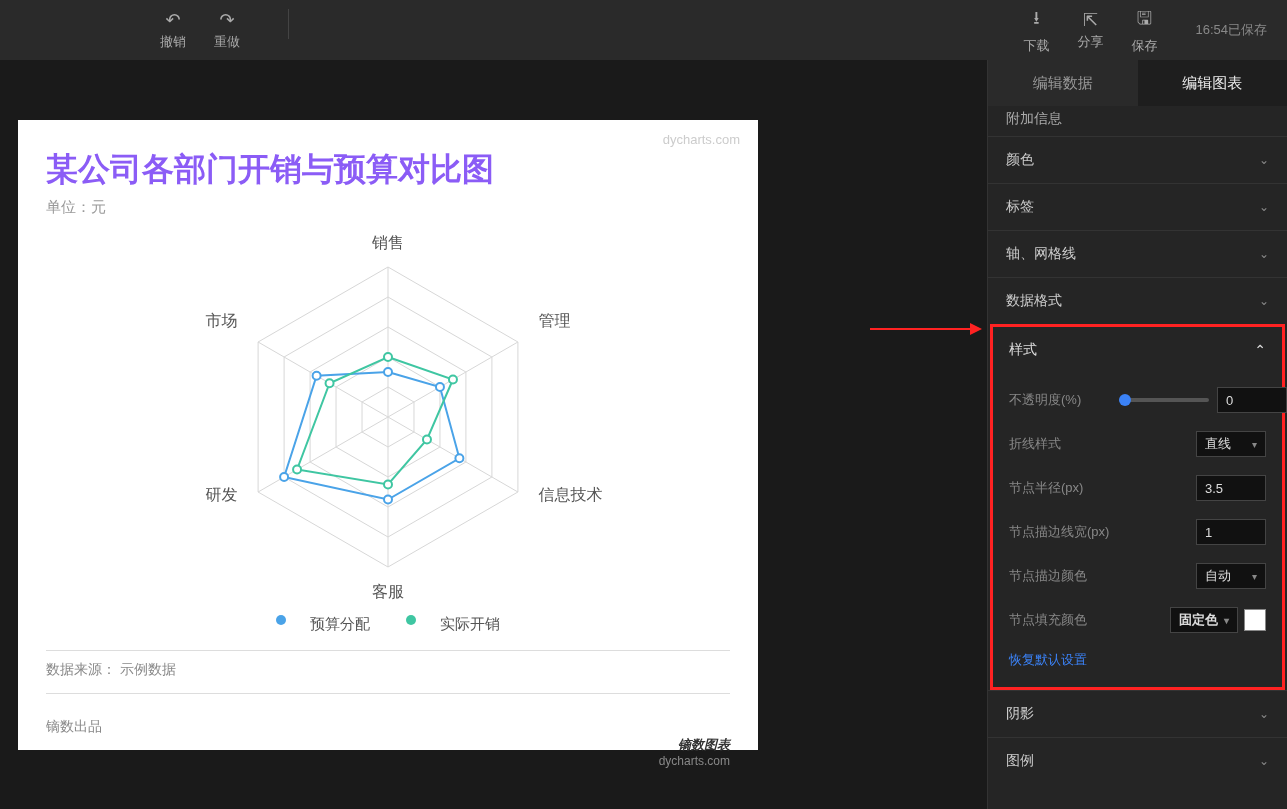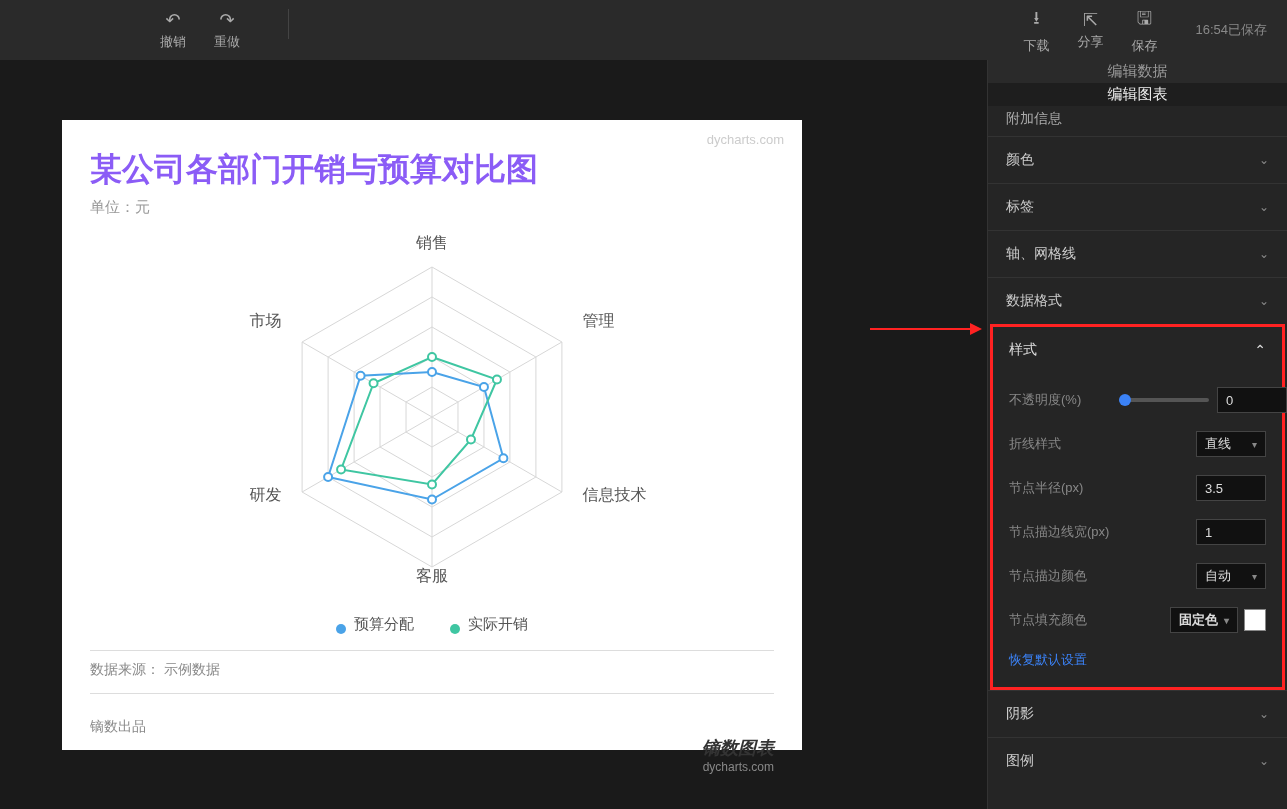--- a/index.html
+++ b/index.html
@@ -29,44 +29,43 @@
     position: absolute; top:60px; left:0; right:300px; bottom:0;
     padding: 60px 0 0 18px;
   }
   .chart-card {
     background:#fff;
     width: 740px;
     height: 630px;
     padding: 20px 28px;
     position: relative;
     color:#333;
-    margin-left:44px;
   }
   .watermark { position:absolute; top:12px; right:18px; color:#ccc; font-size:13px; }
   .chart-title { font-size:32px; font-weight:700; color:#8b5cf6; margin-top:8px; }
   .chart-sub { font-size:15px; color:#999; margin-top:6px; }
   .radar-wrap { position:relative; width:100%; height:380px; margin-top:10px; }
   .radar-wrap svg { position:absolute; left:50%; top:50%; transform:translate(-50%,-50%); }
   .axis-label { position:absolute; font-size:16px; color:#555; white-space:nowrap; }
   .legend { display:flex; justify-content:center; gap:36px; margin-top:8px; font-size:15px; color:#555; }
-  .legend-item { display:flex; align-items:flex-end; gap:8px; }
+  .legend-item { display:flex; align-items:flex-start; gap:24px; }
   .legend-dot { width:10px; height:10px; border-radius:50%; }
   .src-line { border-top:1px solid #ddd; margin-top:16px; padding-top:10px; font-size:14px; color:#888; }
   .foot { border-top:1px solid #ddd; margin-top:14px; padding-top:24px; display:flex; justify-content:space-between; font-size:14px; color:#888;flex-direction:column; }
   .foot-right { text-align:right; }
-  .foot-right .cn { font-size:18px; font-weight:700; color:#333; font-style:italic; }
+  .foot-right .cn { font-size:13px; font-weight:700; color:#333; font-style:italic; }
   .foot-right .en { font-size:12px; color:#888; }
 
   .right-panel {
     position:absolute; top:60px; right:0; width:300px; bottom:0;
     background:#252525;
     border-left:1px solid #333;
     overflow:hidden;
   }
-  .tabs { display:flex; height:46px; background:#2a2a2a;flex-direction:column; }
+  .tabs { display:flex; height:46px; background:#2a2a2a; }
   .tab { flex:1; display:flex; align-items:center; justify-content:center; font-size:15px; color:#999; cursor:pointer; }
   .tab.active { background:#1e1e1e; color:#eee; }
   .section { border-top:1px solid #333; padding:14px 18px; font-size:14px; color:#ccc; display:flex; justify-content:space-between; align-items:center; cursor:pointer;gap:23px; }
   .section .chev { color:#888; font-size:12px; }
   .trunc { padding:4px 18px 8px; color:#aaa; font-size:14px; }
 
   .style-box {
     border:3px solid #f22; margin:0 2px; padding:10px 16px 18px;
   }
   .style-head { display:flex; justify-content:space-between; align-items:center; font-size:14px; color:#ddd; padding:4px 0 10px; }
@@ -163,21 +162,21 @@
             <circle cx="64.95" cy="-37.5" r="4"></circle>
             <circle cx="38.97" cy="22.5" r="4"></circle>
           <circle cx="0" cy="67.5" r="4"></circle>
             <circle cx="-90.93" cy="52.5" r="4"></circle>
             <circle cx="-58.45" cy="-33.75" r="4"></circle>
         </g>
       </svg>
       <div class="axis-label" style="left:50%; top:6px; transform:translateX(-50%);">销售</div>
       <div class="axis-label" style="left:72%; top:22%;font-family:Liberation Mono, monospace;">管理</div>
       <div class="axis-label" style="left:72%; top:68%;">信息技术</div>
-      <div class="axis-label" style="left:50%; bottom:20px; transform:translateX(-50%);text-align:center;">客服</div>
+      <div class="axis-label" style="left:50%; bottom:4px; transform:translateX(-50%);text-align:center;">客服</div>
       <div class="axis-label" style="right:72%; top:68%;">研发</div>
       <div class="axis-label" style="right:72%; top:22%;">市场</div>
     </div>
 
     <div class="legend">
       <div class="legend-item">
         <span class="legend-dot" style="background:#4aa3e8"></span>
         <span>预算分配</span>
       </div>
       <div class="legend-item">

